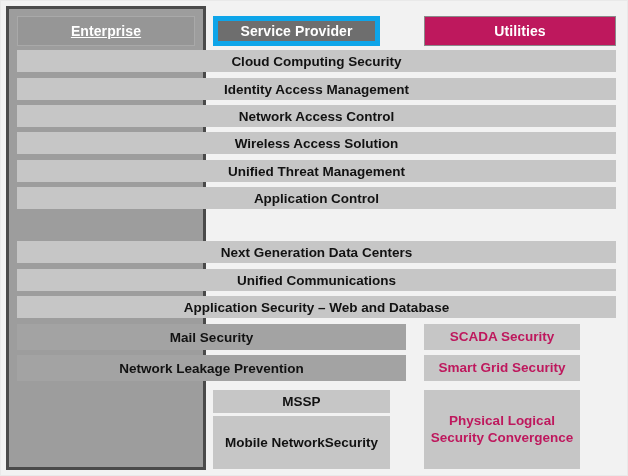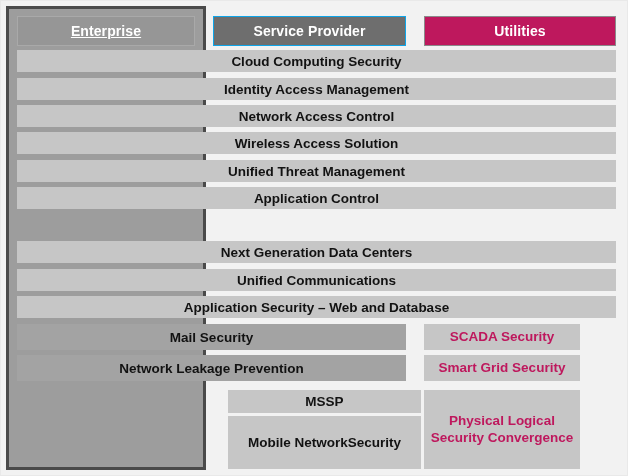--- a/index.html
+++ b/index.html
@@ -55,24 +55,24 @@
     top: 16px;
     width: 178px;
     height: 30px;
     background: #969696;
     border: 1px solid #a9a9a9;
     text-decoration: underline;
   }
   .hdr-sp {
     left: 213px;
     top: 16px;
-    width: 193px;
+    width: 167px;
     height: 30px;
     background: #6e6e6e;
-    border: 1px solid #0ea5e9;
+    border: 5px solid #0ea5e9;
   }
   .hdr-util {
     left: 424px;
     top: 16px;
     width: 192px;
     height: 30px;
     background: #be185d;
     border: 1px solid #8a8a8a;
   }
 
@@ -131,22 +131,22 @@
     font-size: 13.5px;
     display: flex;
     align-items: center;
     justify-content: center;
     text-align: center;
     line-height: 1.25;
   }
   
   .box-sp {
     position: absolute;
-    left: 228px;
-    width: 193px;
+    left: 213px;
+    width: 177px;
     box-sizing: border-box;
     background: #c6c6c6;
     color: #121212;
     font-weight: bold;
     font-size: 13.5px;
     display: flex;
     align-items: center;
     justify-content: center;
     text-align: center;
     line-height: 1.3;

